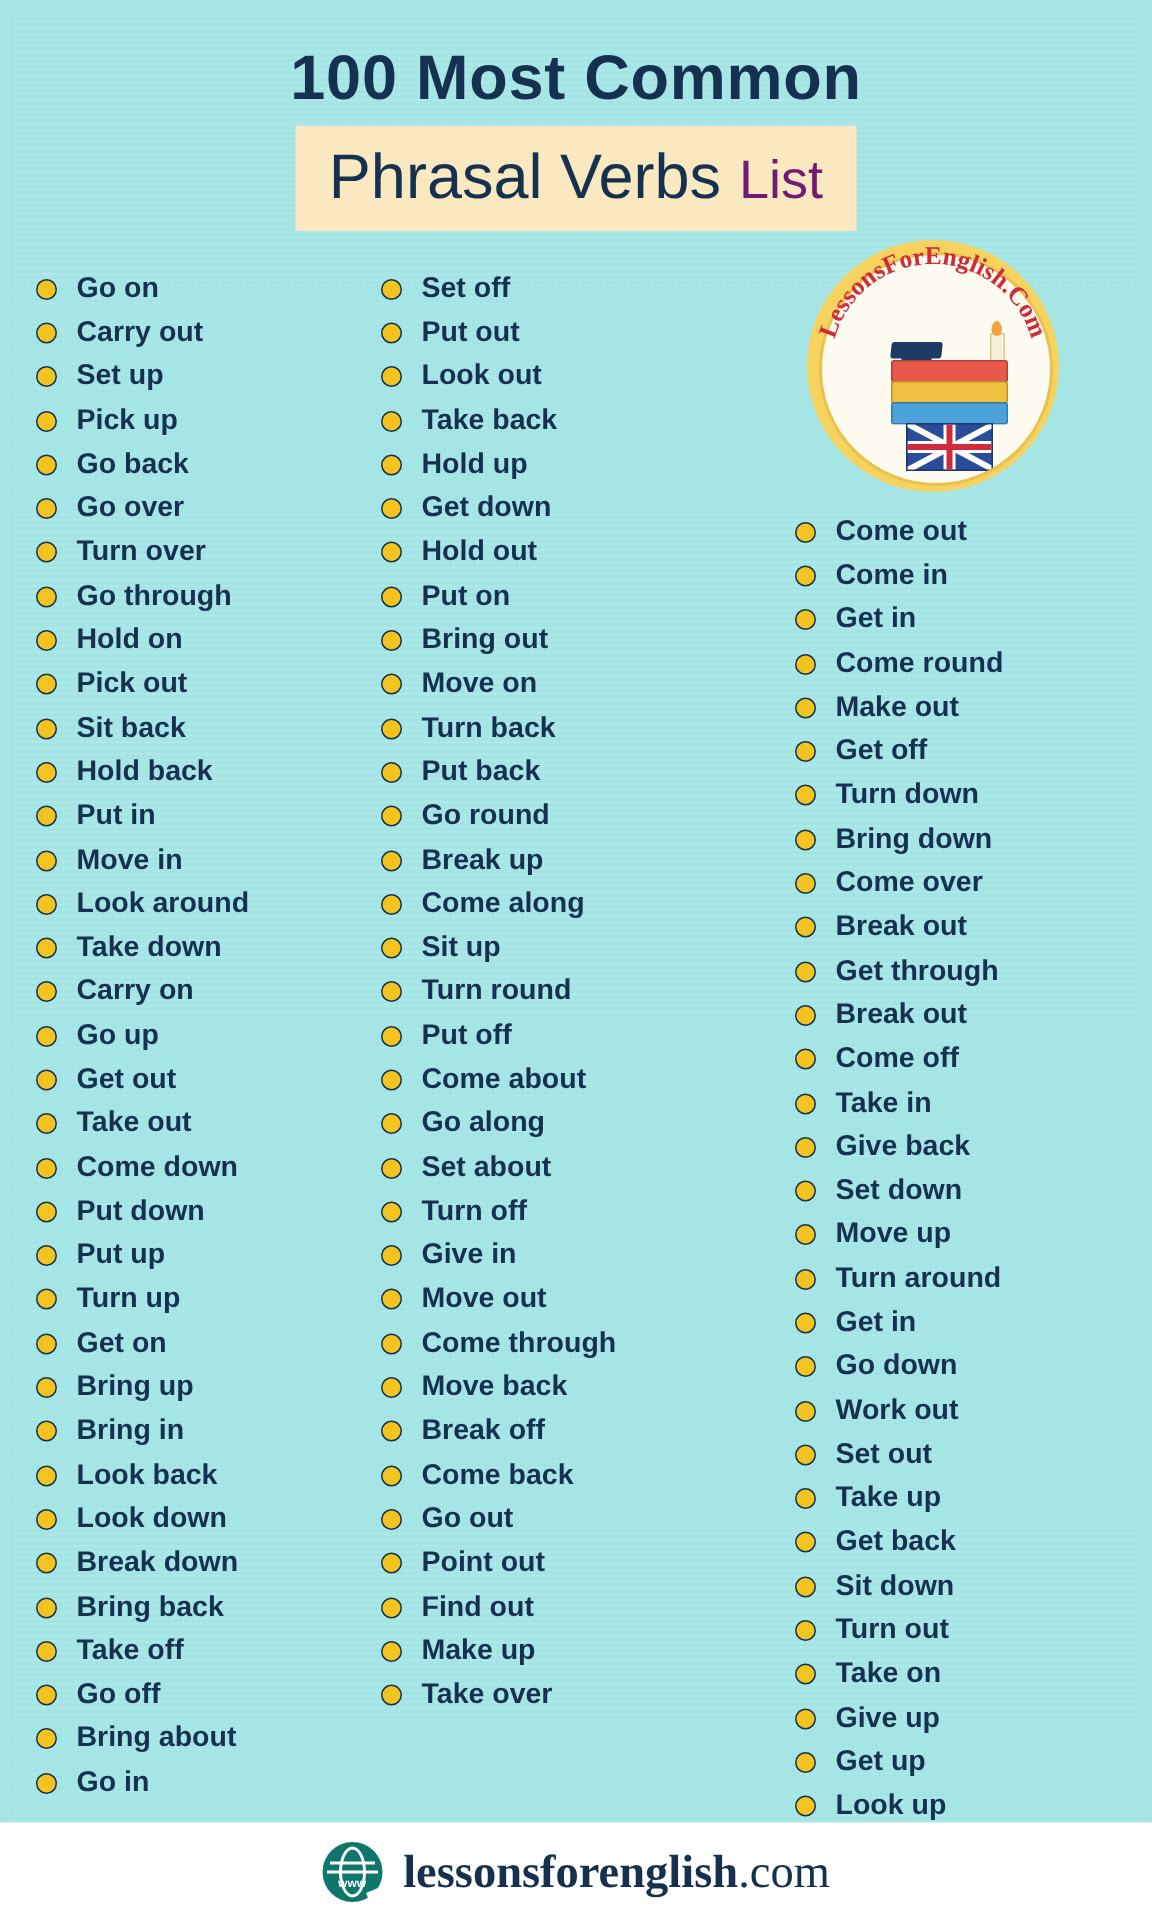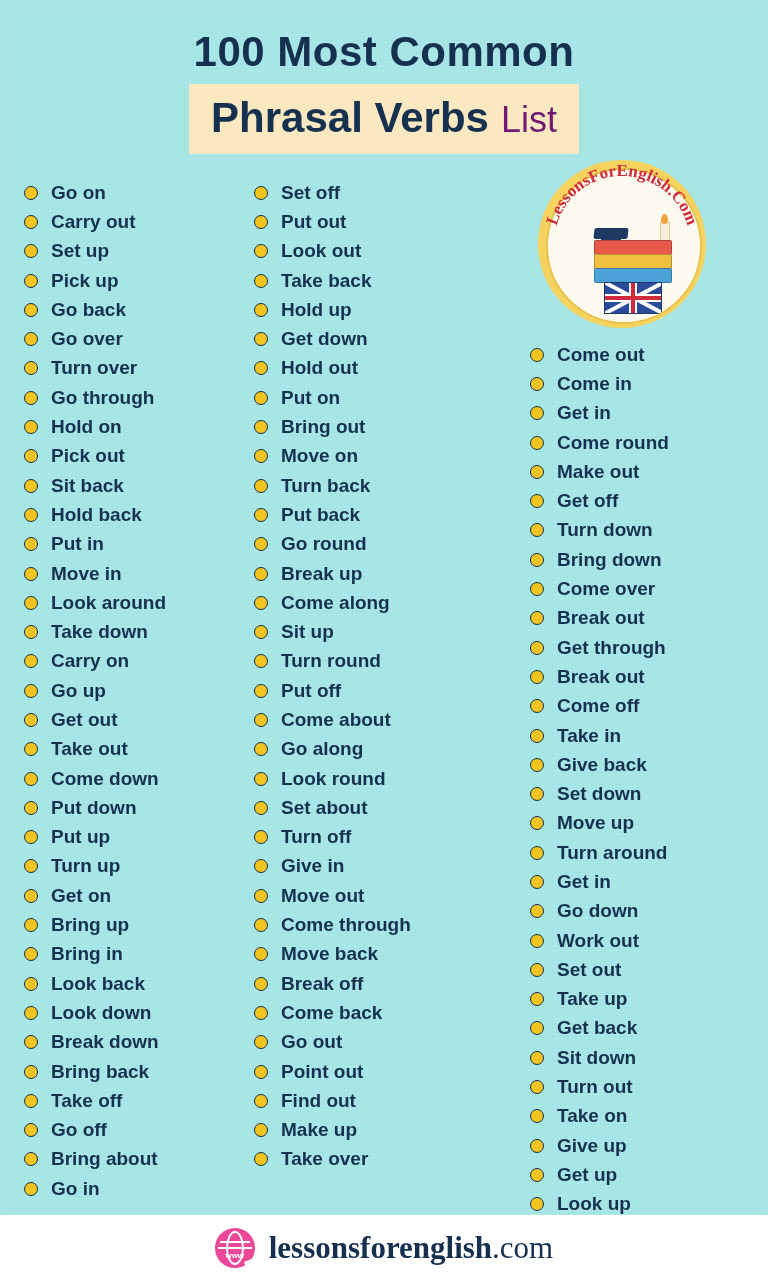--- a/index.html
+++ b/index.html
@@ -51,21 +51,21 @@
   }
   .title-highlight {
     background: #fae8c0;
     padding: 10px 22px 12px 22px;
     display: flex;
     align-items: baseline;
     gap: 12px;
   }
   .title-strong {
     font-size: 42px;
-    font-weight: bold;
+    font-weight: normal;
     color: #15314f;
   }
   .title-light {
     font-size: 36px;
     font-weight: normal;
     color: #701a75;
   }
 
   
   .logo {
@@ -242,21 +242,21 @@
     display: flex;
     align-items: center;
     justify-content: center;
     gap: 14px;
   }
   .footer-icon {
     position: relative;
     width: 40px;
     height: 40px;
     border-radius: 50%;
-    background: #ec4899;
+    background: #0f766e;
     flex: 0 0 auto;
   }
   .footer-icon .meridian {
     position: absolute;
     left: 50%;
     top: 3px;
     margin-left: -9px;
     width: 18px;
     height: 34px;
     border: 2px solid #ffffff;
@@ -579,24 +579,20 @@
           <li>
               <span class="bullet"></span>
               <span>Come about</span>
             </li>
           <li>
               <span class="bullet"></span>
               <span>Go along</span>
             </li>
           <li>
               <span class="bullet"></span>
-              <span>Look round</span>
-            </li>
-          <li>
-              <span class="bullet"></span>
               <span>Set about</span>
             </li>
           <li>
               <span class="bullet"></span>
               <span>Turn off</span>
             </li>
           <li>
               <span class="bullet"></span>
               <span>Give in</span>
             </li>

